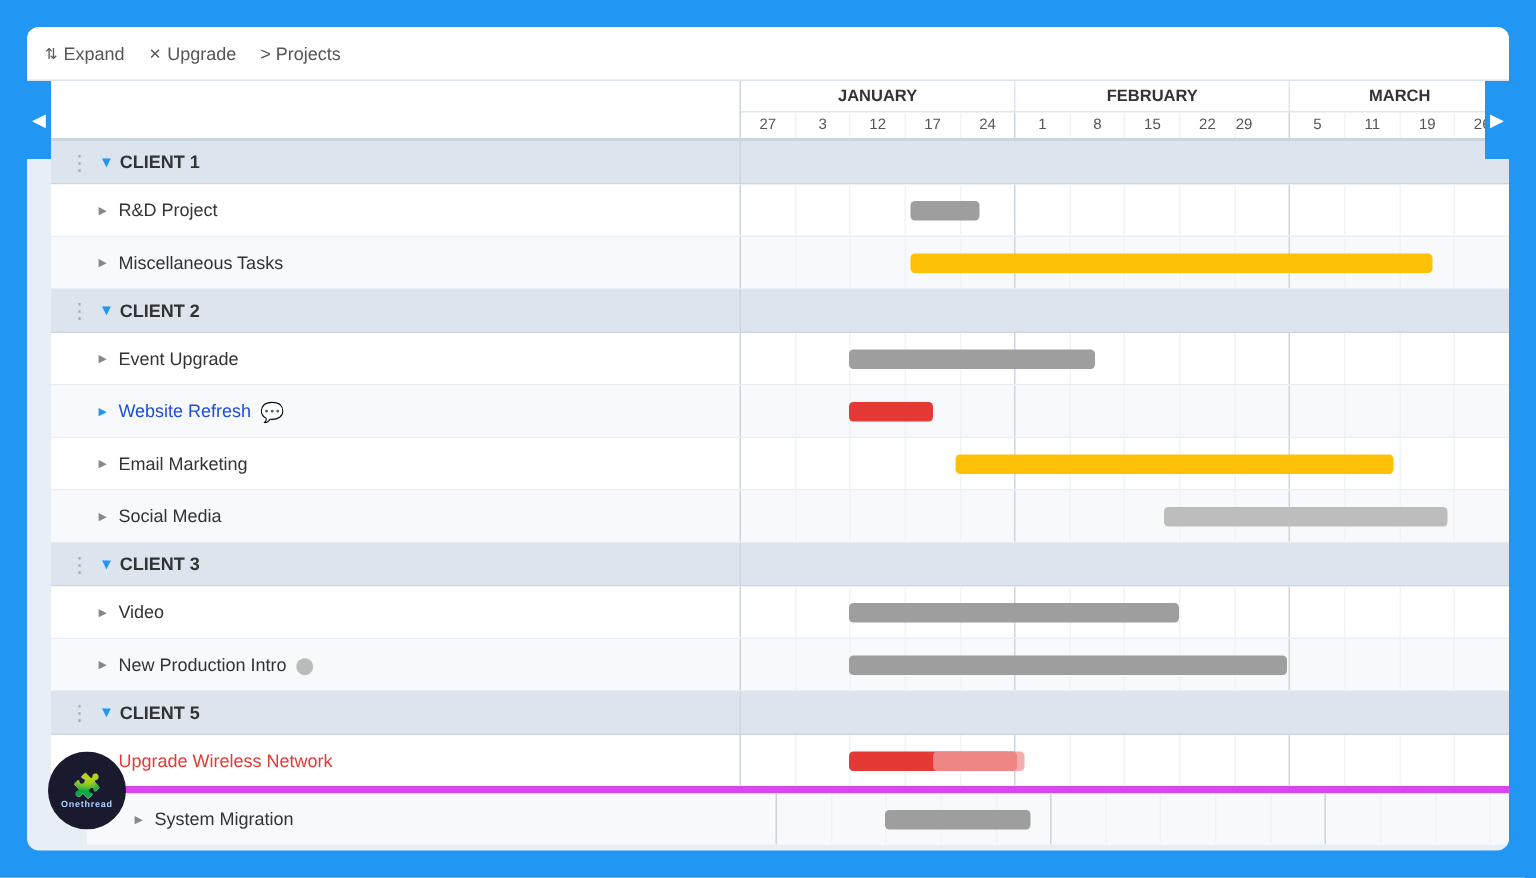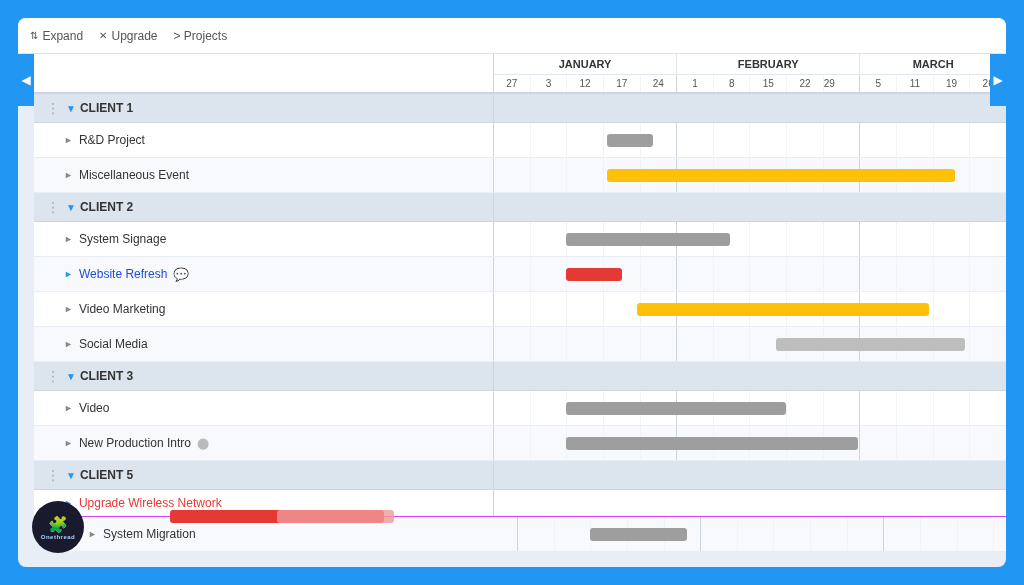--- a/index.html
+++ b/index.html
@@ -231,21 +231,21 @@
                 <div style="flex:1;border-right:1px solid #f0f3f7;"></div>
                 <div style="flex:1;"></div>
             </div>
             <div style="position:absolute;left:22%;width:9%;height:13px;background:#9e9e9e;border-radius:3px;"></div>
           </div>
         </div>
 
         <div class="full-row" style="background:#f7f9fc;border-bottom:1px solid #e8eef5;">
           <div class="task-name-cell" style="background:#f7f9fc;">
             <span class="task-arrow">►</span>
-            <span style="font-size:12px;color:#333;">Miscellaneous Event</span>
+            <span style="font-size:12px;color:#333;">Miscellaneous Tasks</span>
           </div>
           <div style="flex:1;position:relative;height:34px;display:flex;align-items:center;background:#f7f9fc;">
             <div style="position:absolute;top:0;left:0;right:0;bottom:0;display:flex;">
               <div style="flex:1;border-right:1px solid #f0f3f7;"></div>
                 <div style="flex:1;border-right:1px solid #f0f3f7;"></div>
                 <div style="flex:1;border-right:1px solid #f0f3f7;"></div>
                 <div style="flex:1;border-right:1px solid #f0f3f7;"></div>
                 <div style="flex:1;border-right:1px solid #cdd5df;"></div>
                 <div style="flex:1;border-right:1px solid #f0f3f7;"></div>
                 <div style="flex:1;border-right:1px solid #f0f3f7;"></div>
@@ -266,21 +266,21 @@
             <span style="color:#aaa;font-size:14px;letter-spacing:2px;">⋮</span>
             <span style="color:#2196f3;font-size:10px;">▼</span>
             <span style="font-size:12px;font-weight:bold;color:#333;">CLIENT 2</span>
           </div>
           <div style="flex:1;background:#dce4ee;"></div>
         </div>
 
         <div class="full-row" style="background:#fff;border-bottom:1px solid #e8eef5;">
           <div class="task-name-cell">
             <span class="task-arrow">►</span>
-            <span style="font-size:12px;color:#333;">System Signage</span>
+            <span style="font-size:12px;color:#333;">Event Upgrade</span>
           </div>
           <div style="flex:1;position:relative;height:34px;display:flex;align-items:center;">
             <div style="position:absolute;top:0;left:0;right:0;bottom:0;display:flex;">
               <div style="flex:1;border-right:1px solid #f0f3f7;"></div>
                 <div style="flex:1;border-right:1px solid #f0f3f7;"></div>
                 <div style="flex:1;border-right:1px solid #f0f3f7;"></div>
                 <div style="flex:1;border-right:1px solid #f0f3f7;"></div>
                 <div style="flex:1;border-right:1px solid #cdd5df;"></div>
                 <div style="flex:1;border-right:1px solid #f0f3f7;"></div>
                 <div style="flex:1;border-right:1px solid #f0f3f7;"></div>
@@ -319,21 +319,21 @@
                 <div style="flex:1;border-right:1px solid #f0f3f7;"></div>
                 <div style="flex:1;"></div>
             </div>
             <div style="position:absolute;left:14%;width:11%;height:13px;background:#e53935;border-radius:3px;"></div>
           </div>
         </div>
 
         <div class="full-row" style="background:#fff;border-bottom:1px solid #e8eef5;">
           <div class="task-name-cell">
             <span class="task-arrow">►</span>
-            <span style="font-size:12px;color:#333;">Video Marketing</span>
+            <span style="font-size:12px;color:#333;">Email Marketing</span>
           </div>
           <div style="flex:1;position:relative;height:34px;display:flex;align-items:center;">
             <div style="position:absolute;top:0;left:0;right:0;bottom:0;display:flex;">
               <div style="flex:1;border-right:1px solid #f0f3f7;"></div>
                 <div style="flex:1;border-right:1px solid #f0f3f7;"></div>
                 <div style="flex:1;border-right:1px solid #f0f3f7;"></div>
                 <div style="flex:1;border-right:1px solid #f0f3f7;"></div>
                 <div style="flex:1;border-right:1px solid #cdd5df;"></div>
                 <div style="flex:1;border-right:1px solid #f0f3f7;"></div>
                 <div style="flex:1;border-right:1px solid #f0f3f7;"></div>
@@ -439,21 +439,21 @@
 
         <div class="full-group-row">
           <div style="width:460px;min-width:460px;padding:6px 12px;display:flex;align-items:center;gap:4px;border-right:1px solid #cdd5df;background:#dce4ee;">
             <span style="color:#aaa;font-size:14px;letter-spacing:2px;">⋮</span>
             <span style="color:#2196f3;font-size:10px;">▼</span>
             <span style="font-size:12px;font-weight:bold;color:#333;">CLIENT 5</span>
           </div>
           <div style="flex:1;background:#dce4ee;"></div>
         </div>
 
-        <div class="full-row" style="background:#fff;border-bottom:1px solid #d946ef;flex-direction:column;">
+        <div class="full-row" style="background:#fff;border-bottom:5px solid #d946ef;">
           <div class="task-name-cell">
             <span class="task-arrow blue" style="color:#2196f3;">►</span>
             <span style="font-size:12px;color:#e53935;font-weight:500;">Upgrade Wireless Network</span>
           </div>
           <div style="flex:1;position:relative;height:34px;display:flex;align-items:center;">
             <div style="position:absolute;top:0;left:0;right:0;bottom:0;display:flex;">
               <div style="flex:1;border-right:1px solid #f0f3f7;"></div>
                 <div style="flex:1;border-right:1px solid #f0f3f7;"></div>
                 <div style="flex:1;border-right:1px solid #f0f3f7;"></div>
                 <div style="flex:1;border-right:1px solid #f0f3f7;"></div>

